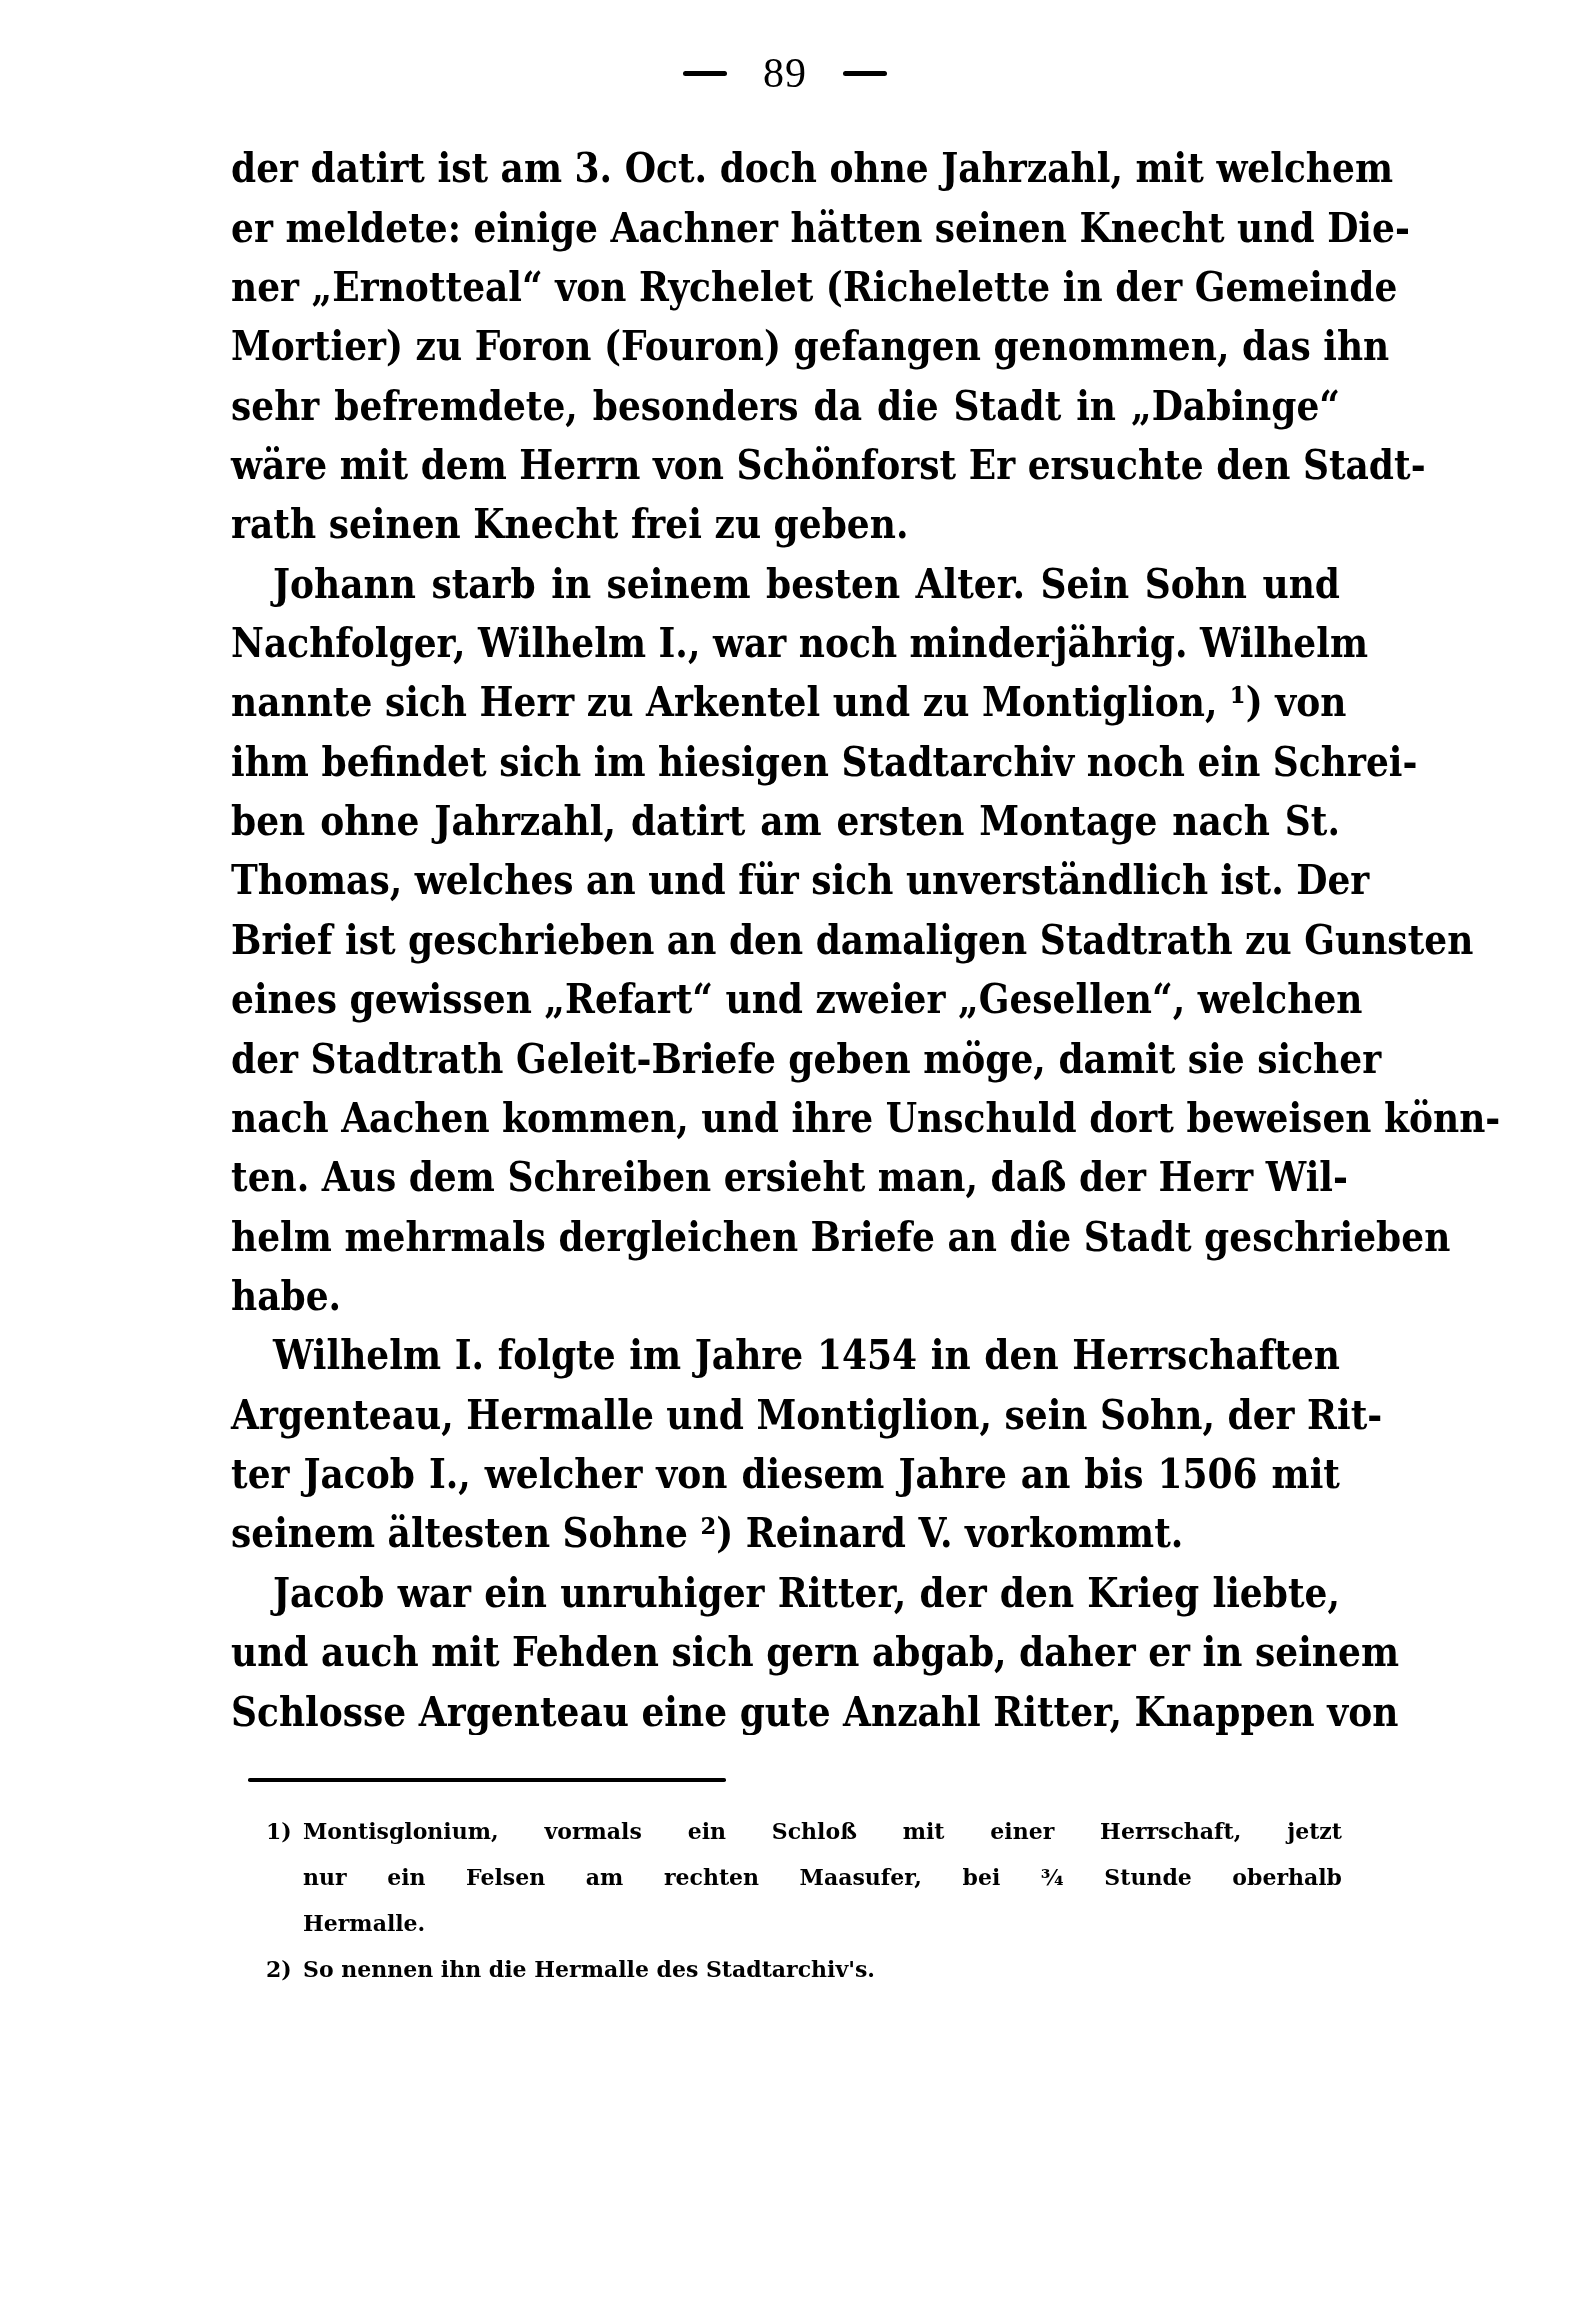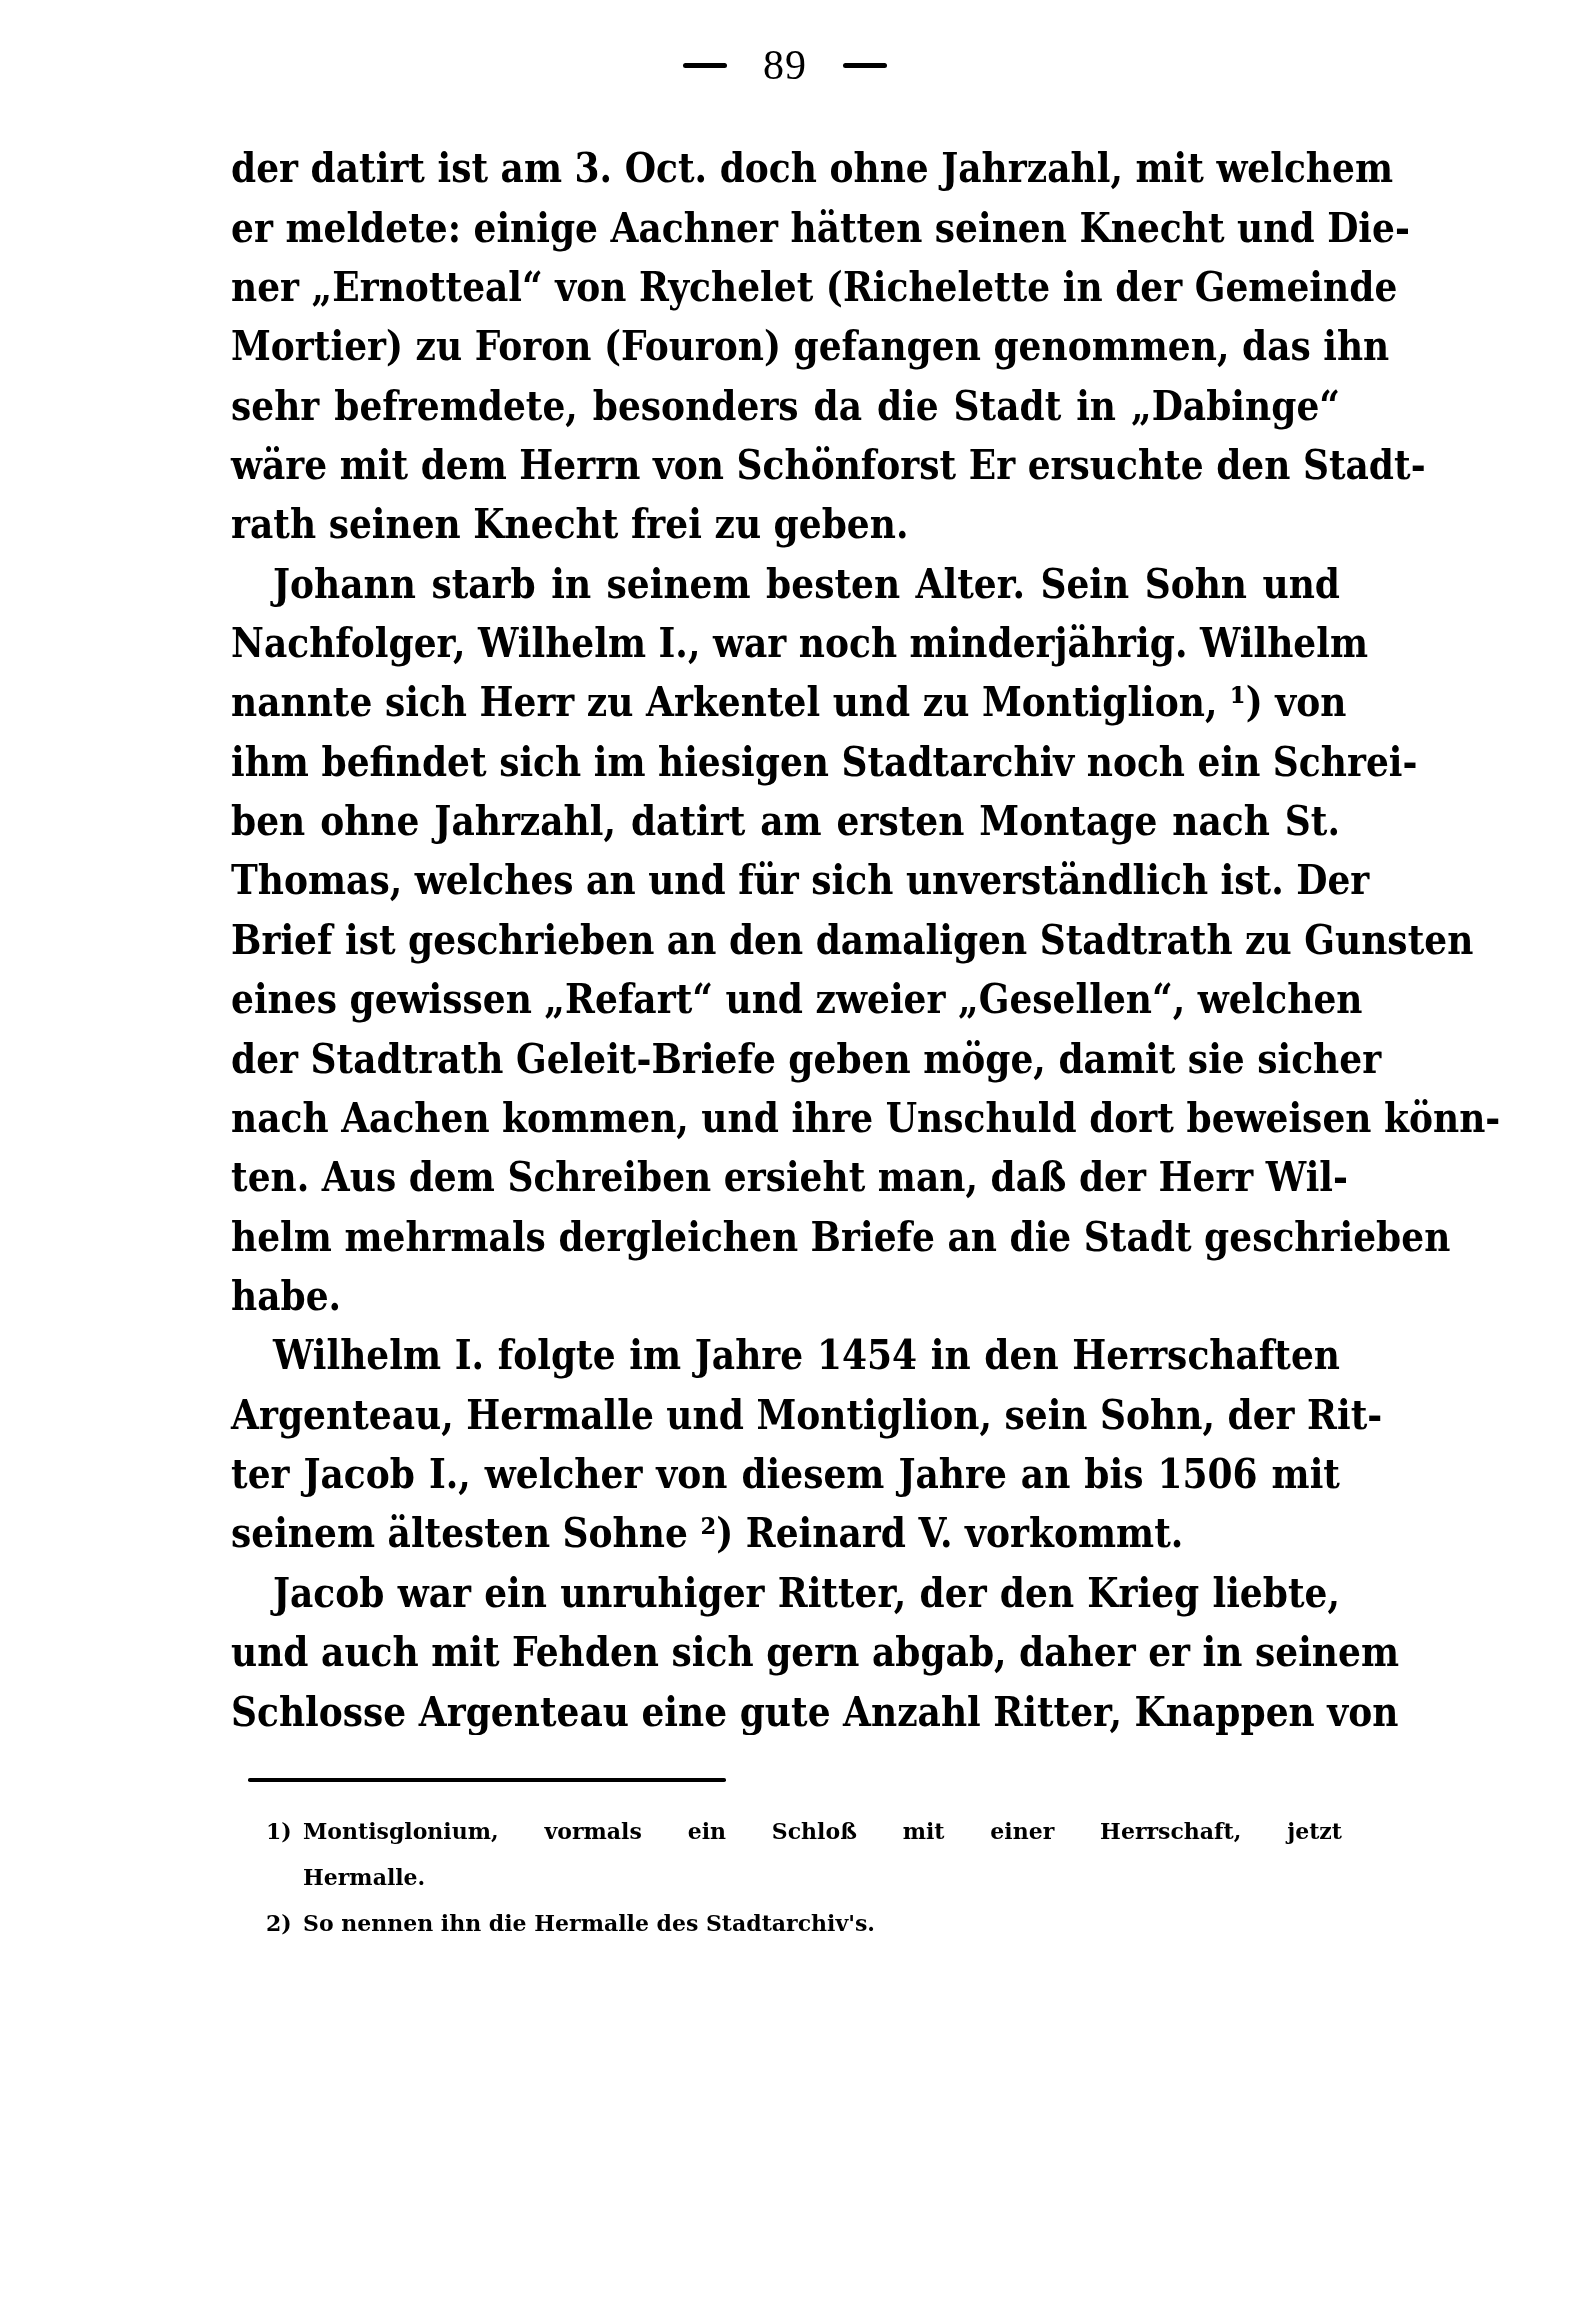--- a/index.html
+++ b/index.html
@@ -6,21 +6,21 @@
   body {
     width: 1570px;
     height: 2318px;
     position: relative;
     overflow: hidden;
     color: #000000;
     font-family: "DejaVu Serif", "Liberation Serif", serif;
   }
   .page-header {
     position: absolute;
-    top: 40px;
+    top: 48px;
     left: 0;
     width: 1570px;
     height: 51px;
     display: flex;
     justify-content: center;
     align-items: center;
     gap: 36px;
   }
   .dash {
     display: inline-block;
@@ -137,20 +137,21 @@
   <span class="line">Schlosse Argenteau eine gute Anzahl Ritter, Knappen von</span>
 </div>
 
 <div class="footnote-rule"></div>
 
 <div class="footnotes">
   <div class="footnote">
     <span class="fn-marker">1)</span>
     <div class="fn-text">
       <span class="fn-line">Montisglonium, vormals ein Schloß mit einer Herrschaft, jetzt</span>
+      <span class="fn-line">nur ein Felsen am rechten Maasufer, bei ¾ Stunde oberhalb</span>
       <span class="fn-line last">Hermalle.</span>
     </div>
   </div>
   <div class="footnote">
     <span class="fn-marker">2)</span>
     <div class="fn-text">
       <span class="fn-line last">So nennen ihn die Hermalle des Stadtarchiv's.</span>
     </div>
   </div>
 </div>

